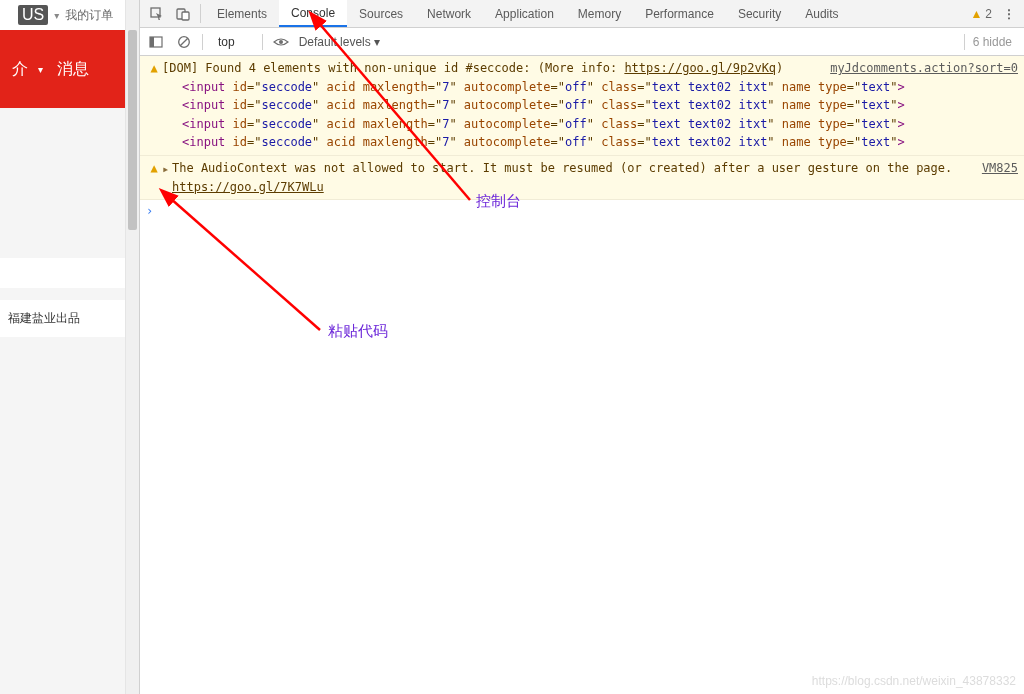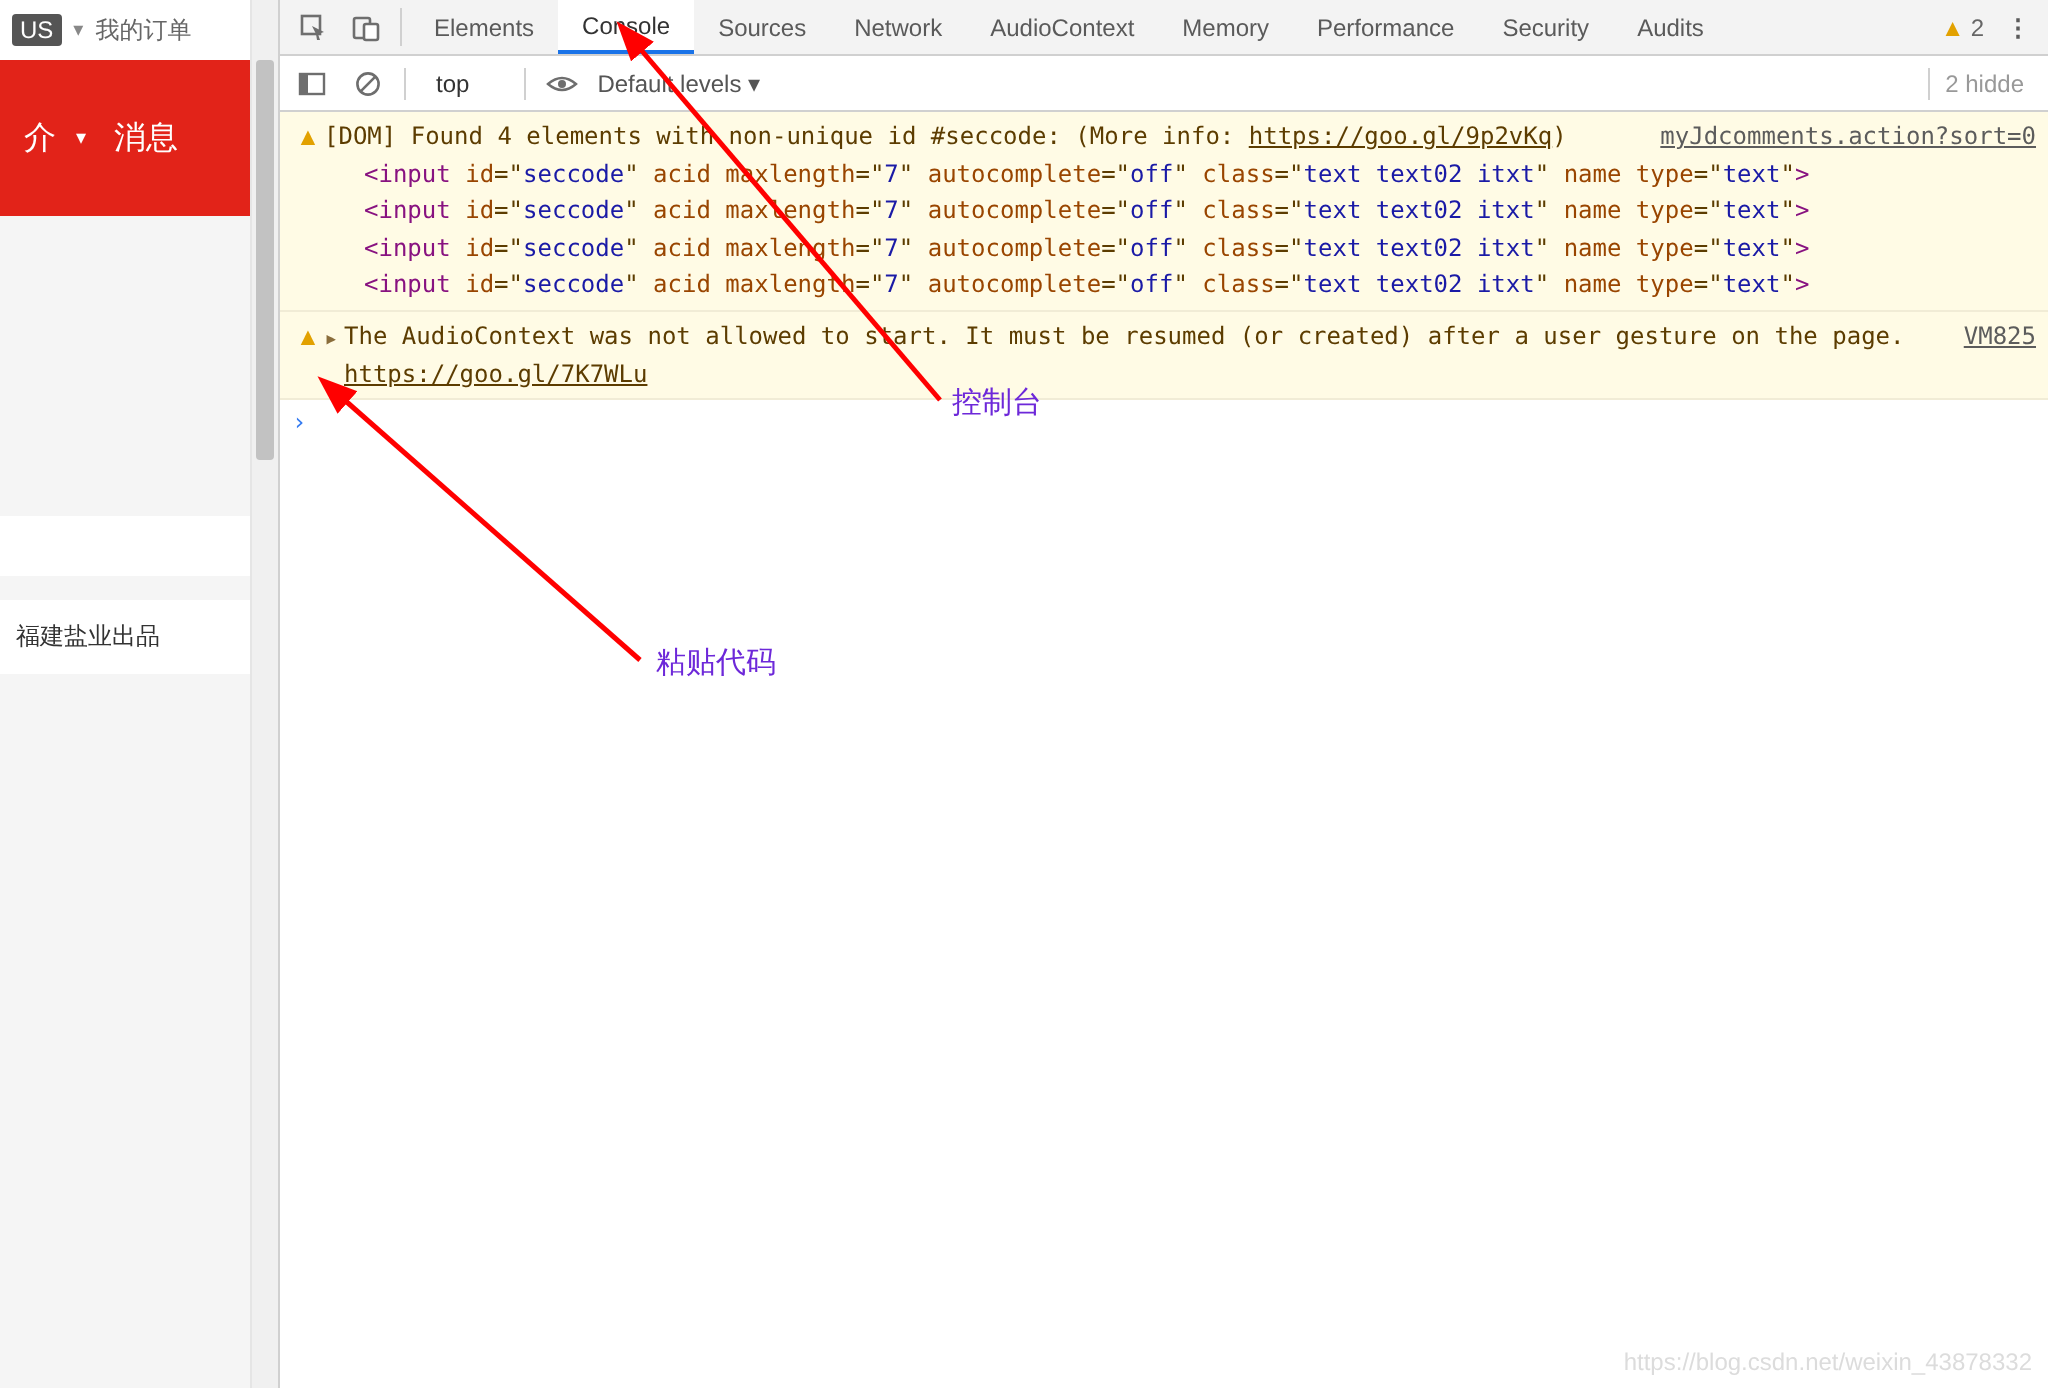--- a/index.html
+++ b/index.html
@@ -31,21 +31,21 @@
     height: 30px;
     background: #fff;
     display: flex;
     align-items: center;
     padding: 0 6px;
     font-size: 12px;
     color: #666;
     gap:6px;
   }
   .left-top .tag {
-    background:#555; color:#fff; padding:1px 4px; border-radius:2px; font-size:12px;
+    background:#555; color:#fff; padding:1px 4px; border-radius:2px; font-size:16px;margin-left:12px;
   }
   .chev { font-size:10px; color:#888; }
   .red-row {
     background:#e22319;
     color:#fff;
     height:78px;
     display:flex;
     align-items:center;
     padding-left:12px;
     font-size:16px;
@@ -259,21 +259,21 @@
         <svg width="14" height="14" viewBox="0 0 14 14">
             <rect x="1" y="2" width="8" height="10" rx="1" fill="none" stroke="#6e6e6e" stroke-width="1.3"></rect>
             <rect x="6" y="5" width="7" height="8" rx="1" fill="#fff" stroke="#6e6e6e" stroke-width="1.3"></rect>
           </svg>
       </div>
       <div style="width:1px;background:#d0d0d0;margin:4px 4px;"></div>
       <div class="tab">Elements</div>
       <div class="tab active">Console</div>
       <div class="tab">Sources</div>
       <div class="tab">Network</div>
-      <div class="tab">AudioContext</div>
+      <div class="tab">Application</div>
       <div class="tab">Memory</div>
       <div class="tab">Performance</div>
       <div class="tab">Security</div>
       <div class="tab">Audits</div>
       <div class="spacer"></div>
       <div class="warn-count">
         <span class="tri">▲</span>
         <span>2</span>
       </div>
       <div class="kebab">⋮</div>
@@ -299,21 +299,21 @@
       <div style="width:1px;background:#d0d0d0;height:16px;"></div>
       <div class="tb-icon eye-icon">
         <svg width="16" height="14" viewBox="0 0 16 14">
             <path d="M1 7 Q8 1 15 7 Q8 13 1 7 Z" fill="none" stroke="#6e6e6e" stroke-width="1.2"></path>
             <circle cx="8" cy="7" r="2" fill="#6e6e6e"></circle>
           </svg>
       </div>
       <div class="levels-sel">Default levels ▾</div>
       <div class="flex-sp"></div>
       <div style="width:1px;background:#d0d0d0;height:16px;"></div>
-      <div class="hidden-msg">2 hidde</div>
+      <div class="hidden-msg">6 hidde</div>
     </div>
 
     <div class="console-body">
       <div class="msg">
         <div class="gutter">▲</div>
         <div class="content" id="msg1-content"><div style="display:flex;"><div style="flex:1;">[DOM] Found 4 elements with non-unique id #seccode: (More info: <span class="link">https://goo.gl/9p2vKq</span>)</div><div class="srcfile">myJdcomments.action?sort=0</div></div><div><span class="indent"></span><span class="tok-tag">&lt;input</span> <span class="tok-attr">id</span><span class="tok-eq">=</span>"<span class="tok-val">seccode</span>" <span class="tok-attr">acid maxlength</span><span class="tok-eq">=</span>"<span class="tok-val">7</span>" <span class="tok-attr">autocomplete</span><span class="tok-eq">=</span>"<span class="tok-val">off</span>" <span class="tok-attr">class</span><span class="tok-eq">=</span>"<span class="tok-val">text text02 itxt</span>" <span class="tok-attr">name type</span><span class="tok-eq">=</span>"<span class="tok-val">text</span>"<span class="tok-tag">&gt;</span></div><div><span class="indent"></span><span class="tok-tag">&lt;input</span> <span class="tok-attr">id</span><span class="tok-eq">=</span>"<span class="tok-val">seccode</span>" <span class="tok-attr">acid maxlength</span><span class="tok-eq">=</span>"<span class="tok-val">7</span>" <span class="tok-attr">autocomplete</span><span class="tok-eq">=</span>"<span class="tok-val">off</span>" <span class="tok-attr">class</span><span class="tok-eq">=</span>"<span class="tok-val">text text02 itxt</span>" <span class="tok-attr">name type</span><span class="tok-eq">=</span>"<span class="tok-val">text</span>"<span class="tok-tag">&gt;</span></div><div><span class="indent"></span><span class="tok-tag">&lt;input</span> <span class="tok-attr">id</span><span class="tok-eq">=</span>"<span class="tok-val">seccode</span>" <span class="tok-attr">acid maxlength</span><span class="tok-eq">=</span>"<span class="tok-val">7</span>" <span class="tok-attr">autocomplete</span><span class="tok-eq">=</span>"<span class="tok-val">off</span>" <span class="tok-attr">class</span><span class="tok-eq">=</span>"<span class="tok-val">text text02 itxt</span>" <span class="tok-attr">name type</span><span class="tok-eq">=</span>"<span class="tok-val">text</span>"<span class="tok-tag">&gt;</span></div><div><span class="indent"></span><span class="tok-tag">&lt;input</span> <span class="tok-attr">id</span><span class="tok-eq">=</span>"<span class="tok-val">seccode</span>" <span class="tok-attr">acid maxlength</span><span class="tok-eq">=</span>"<span class="tok-val">7</span>" <span class="tok-attr">autocomplete</span><span class="tok-eq">=</span>"<span class="tok-val">off</span>" <span class="tok-attr">class</span><span class="tok-eq">=</span>"<span class="tok-val">text text02 itxt</span>" <span class="tok-attr">name type</span><span class="tok-eq">=</span>"<span class="tok-val">text</span>"<span class="tok-tag">&gt;</span></div></div>
       </div>
       <div class="msg">
         <div class="gutter">▲</div>
         <div class="caret2">▸</div>

